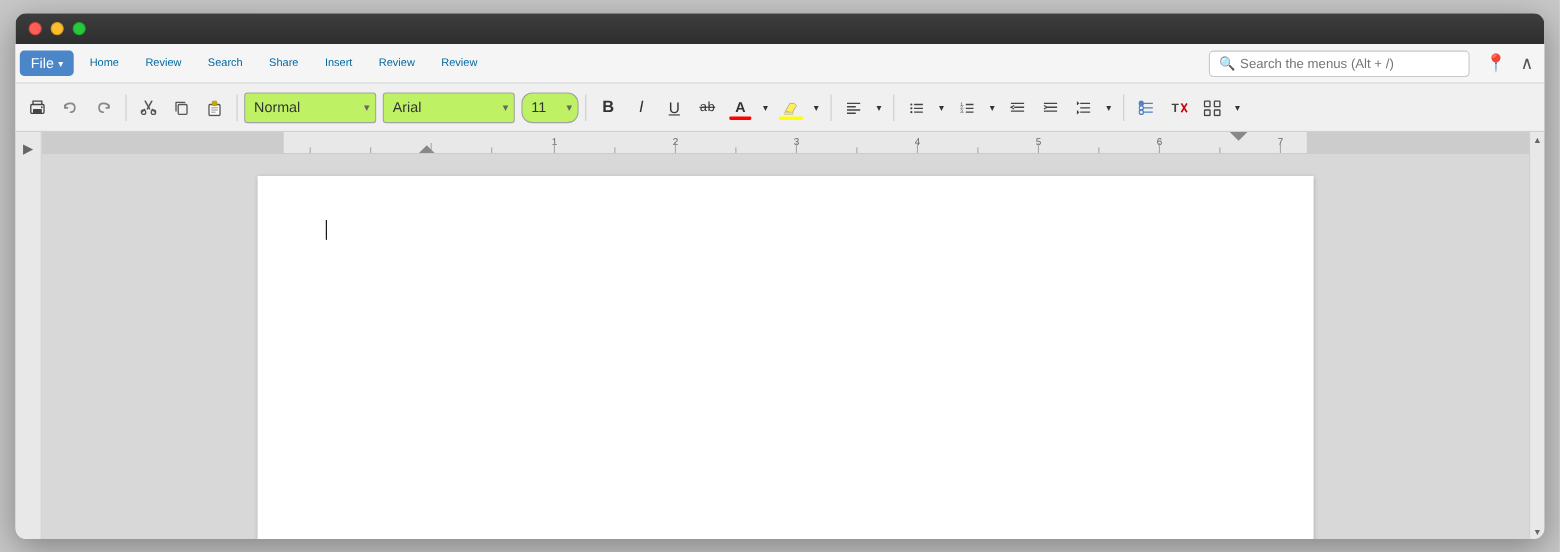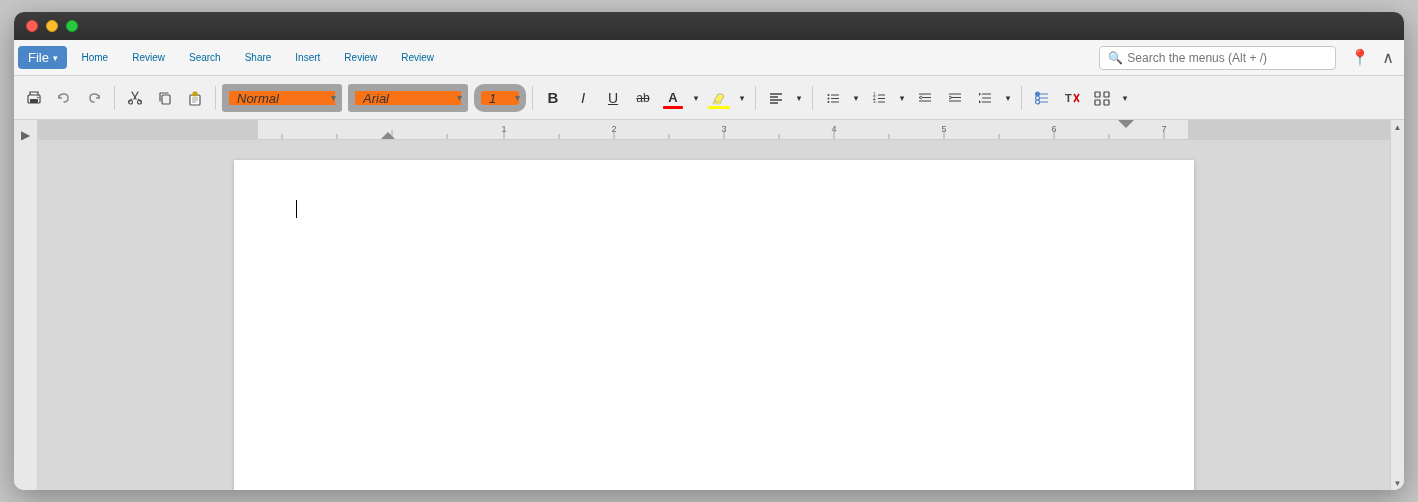--- a/index.html
+++ b/index.html
@@ -138,28 +138,27 @@
     }
     .tb-select-wrapper {
       position: relative;
       display: flex;
       align-items: center;
     }
     .tb-select-wrapper select {
       appearance: none;
       -webkit-appearance: none;
       height: 28px;
-      border: 7px solid #a3a3a3;
+      border: 1px solid #a3a3a3;
       border-radius: 3px;
-      background: #f97316;
+      background: #bef264;
       font-size: 13px;
       padding: 0 24px 0 8px;
       cursor: pointer;
       color: #333;
-      font-style: italic;
     }
     .tb-select-arrow {
       position: absolute;
       right: 6px;
       pointer-events: none;
       font-size: 10px;
       color: #666;
     }
 
     .tb-bold { font-weight: bold; font-size: 15px; }
@@ -406,21 +405,21 @@
 
     <button class="tb-btn tb-italic" title="Italic">
       <span>I</span>
     </button>
 
     <button class="tb-btn" title="Underline">
       <span style="text-decoration:underline; font-size:14px;">U</span>
     </button>
 
     <button class="tb-btn" title="Strikethrough">
-      <span style="text-decoration:line-through; font-size:12px;">ab</span>
+      <span style="text-decoration:line-through; font-size:12px;font-family:Liberation Mono, monospace;">ab</span>
     </button>
 
     <button class="tb-btn color-btn" title="Font Color" style="position:relative;">
       <span style="font-size:13px;font-weight:bold;color:#333;">A</span>
       <div class="color-underline"></div>
     </button>
     <button class="tb-btn" style="width:14px;min-width:14px;">
       <span style="font-size:9px;">▾</span>
     </button>
 

